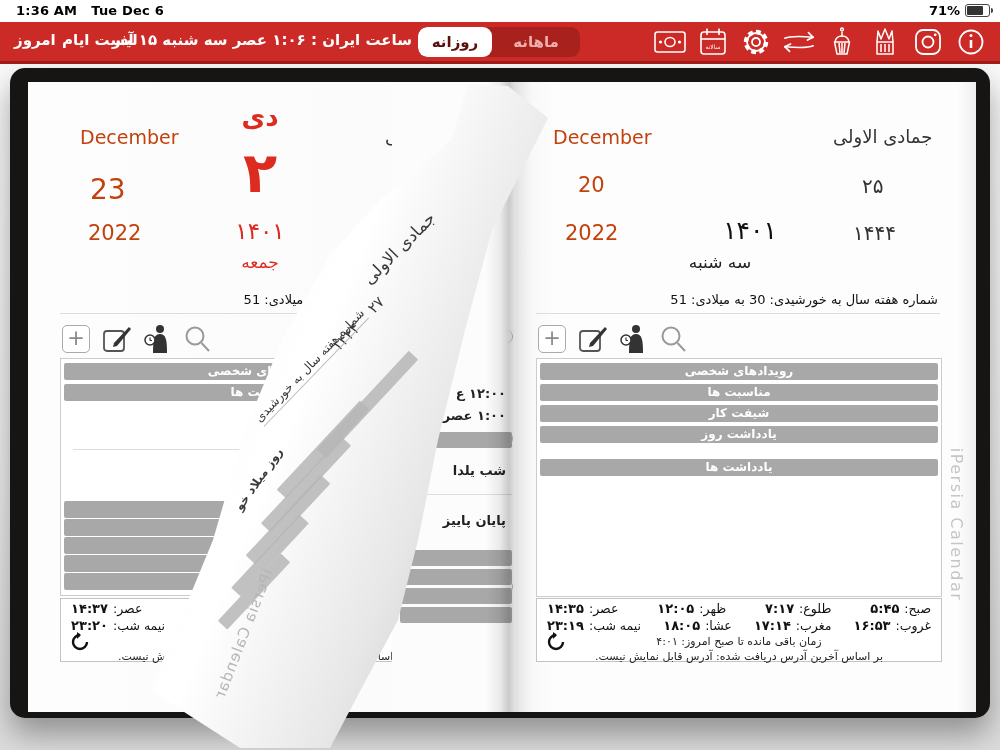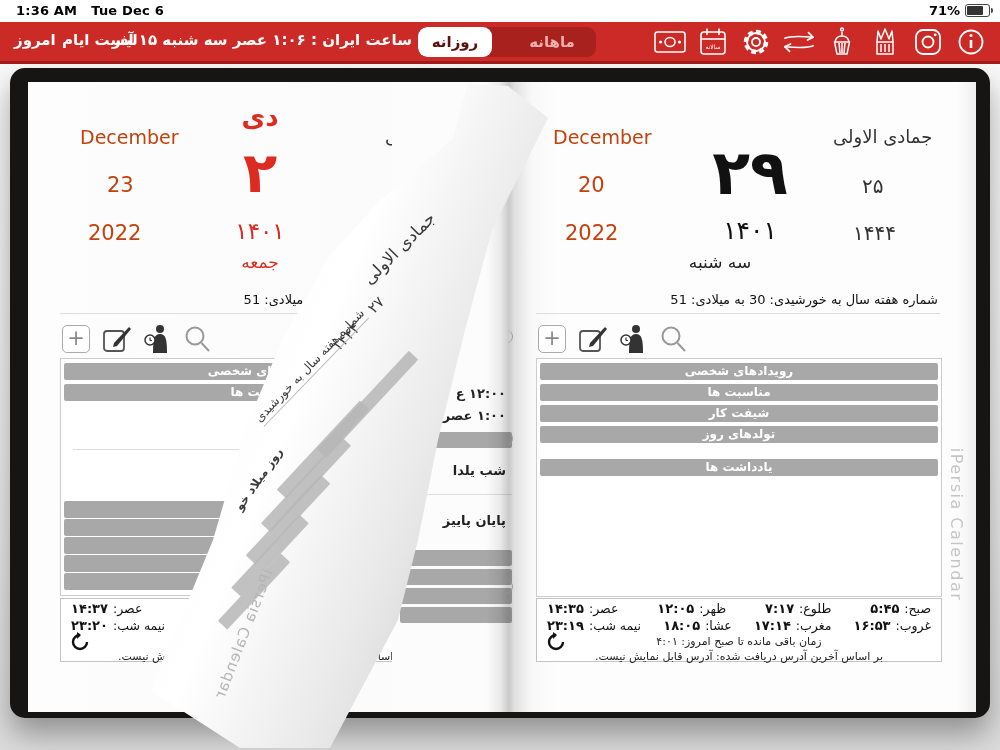--- a/index.html
+++ b/index.html
@@ -16,21 +16,21 @@
   .battery .fill{position:absolute;left:1px;top:1px;bottom:1px;width:70%;background:#333;border-radius:1px;}
   .battery .tip{position:absolute;right:-4px;top:3px;width:2px;height:5px;background:#444;border-radius:0 2px 2px 0;}
   
   #toolbar{left:0;top:22px;width:1000px;height:39px;background:#cb2a26;border-bottom:3px solid #9e1b18;z-index:60;color:#fff;}
   .tb-btn{position:absolute;top:9px;font-size:15px;font-weight:bold;color:#fff;cursor:pointer;}
   #tb-today{left:14px;}
   #tb-list{left:62px;}
   #tb-clock{left:150px;top:9px;width:262px;font-size:15px;font-weight:bold;direction:rtl;text-align:left;white-space:nowrap;}
   #seg{position:absolute;left:418px;top:5px;height:30px;display:flex;border-radius:9px;background:#a9211d;overflow:hidden;}
   #seg .seg-daily{width:74px;background:#fff;color:#5c100e;border-radius:9px;display:flex;align-items:center;justify-content:center;font-size:15px;font-weight:bold;}
-  #seg .seg-monthly{width:88px;color:#f0b0ad;display:flex;align-items:center;justify-content:center;font-size:15px;font-weight:bold;padding-left:16px;}
+  #seg .seg-monthly{width:88px;color:#f0b0ad;display:flex;align-items:center;justify-content:center;font-size:15px;font-weight:bold;}
   #tb-icons{position:absolute;right:12px;top:3px;display:flex;gap:9px;align-items:center;height:34px;}
   #tb-icons .ticon{width:34px;height:34px;display:flex;align-items:center;justify-content:center;cursor:pointer;}
   
   #cover{left:10px;top:68px;width:980px;height:650px;background:#171514;border-radius:15px;box-shadow:0 16px 30px rgba(0,0,0,.35);z-index:1;}
   #pages{left:28px;top:82px;width:948px;height:630px;background:#fbfbfb;border-radius:5px;z-index:2;}
   #page-left{left:28px;top:82px;width:472px;height:630px;z-index:3;
      background:linear-gradient(90deg,#fdfdfd 0%,#fbfbfb 80%,#ededed 97%,#e0e0e0 100%);}
   #page-right{left:500px;top:82px;width:476px;height:630px;z-index:3;
      background:linear-gradient(90deg,#e3e3e3 0%,#f6f6f6 4%,#fdfdfd 12%,#fdfdfd 96%,#efefef 100%);}
   #spine{left:486px;top:82px;width:46px;height:630px;z-index:30;pointer-events:none;
@@ -182,21 +182,20 @@
   </div>
 
   <div id="cover" class="abs"></div>
   <div id="pages" class="abs"></div>
   <div id="page-left" class="abs"></div>
   <div id="page-right" class="abs"></div>
 
   <span class="abs greg" style="left:553px;top:126px;z-index:4">December</span>
   <span class="abs hij" style="left:833px;top:126px;width:105px;text-align:left;z-index:4">جمادی الاولی</span>
   <span class="abs greg" style="left:578px;top:173px;font-size:21px;z-index:4">20</span>
-  <span class="abs" style="left:695px;top:136px;width:110px;text-align:center;font-size:62px;font-weight:bold;color:#111;z-index:4">۲۹</span>
   <span class="abs" style="left:862px;top:174px;font-size:20px;color:#333;z-index:4">۲۵</span>
   <span class="abs greg" style="left:565px;top:221px;font-size:21px;z-index:4">2022</span>
   <span class="abs" style="left:700px;top:216px;width:100px;text-align:center;font-size:25px;color:#111;z-index:4">۱۴۰۱</span>
   <span class="abs" style="left:853px;top:221px;font-size:20px;color:#333;z-index:4">۱۴۴۴</span>
   <span class="abs" style="left:675px;top:252px;width:90px;text-align:center;font-size:17px;color:#222;direction:rtl;z-index:4">سه شنبه</span>
   <span class="abs weekline" style="left:600px;top:292px;width:338px;z-index:4">شماره هفته سال به خورشیدی: 30    به میلادی: 51</span>
   <div class="abs pg-hr" style="left:536px;top:313px;width:404px;z-index:4"></div>
 
   <div class="abs iconrow" style="left:538px;top:324px;z-index:4">
     <span class="plusbox">+</span>
@@ -224,21 +223,21 @@
             <line x1="19.5" y1="19" x2="27" y2="27"></line>
           </g>
         </svg>
       </span>
   </div>
 
   <div class="abs catbox" style="left:536px;top:358px;width:404px;height:237px;z-index:4">
     <div class="catbar" style="top:4px">رویدادهای شخصی</div>
     <div class="catbar" style="top:25px">مناسبت ها</div>
     <div class="catbar" style="top:46px">شیفت کار</div>
-    <div class="catbar" style="top:67px">تولدهای روز</div>
+    <div class="catbar" style="top:67px">یادداشت روز</div>
     <div class="catbar" style="top:100px">یادداشت ها</div>
   </div>
 
   <div class="abs timesbox" style="left:536px;top:598px;width:404px;height:62px;z-index:4">
     <div class="trow">
       <span class="cell">
           <span class="tl">صبح:</span>
           <span class="tv">۵:۴۵</span>
         </span>
       <span class="cell">
@@ -280,21 +279,21 @@
           <path d="M8 1 L12 4 L8 8 Z" fill="#111"></path>
         </svg>
       </span>
   </div>
 
   <span id="watermark" class="abs">iPersia Calendar</span>
 
   <span class="abs greg" style="left:80px;top:126px;z-index:4">December</span>
   <span class="abs" style="left:228px;top:102px;width:64px;text-align:center;font-size:26px;font-weight:bold;color:#dd2b20;direction:rtl;z-index:4">دی</span>
   <span class="abs hij" style="left:385px;top:126px;width:108px;text-align:left;z-index:5">جمادی الاولی</span>
-  <span class="abs greg" style="left:107px;top:173px;font-size:21px;z-index:4">23</span>
+  <span class="abs greg" style="left:90px;top:173px;font-size:28px;z-index:4">23</span>
   <span class="abs" style="left:228px;top:140px;width:64px;text-align:center;font-size:56px;font-weight:bold;color:#dd2b20;z-index:4">۲</span>
   <span class="abs greg" style="left:88px;top:221px;font-size:21px;z-index:4">2022</span>
   <span class="abs" style="left:223px;top:218px;width:74px;text-align:center;font-size:23px;color:#dd2b20;z-index:4">۱۴۰۱</span>
   <span class="abs" style="left:228px;top:252px;width:64px;text-align:center;font-size:17px;color:#dd2b20;direction:rtl;z-index:4">جمعه</span>
   <span class="abs weekline" style="left:200px;top:292px;width:118px;z-index:4">به میلادی: 51</span>
   <div class="abs pg-hr" style="left:60px;top:313px;width:402px;z-index:4"></div>
 
   <div class="abs iconrow" style="left:62px;top:324px;z-index:4">
     <span class="plusbox">+</span>
     <span>

